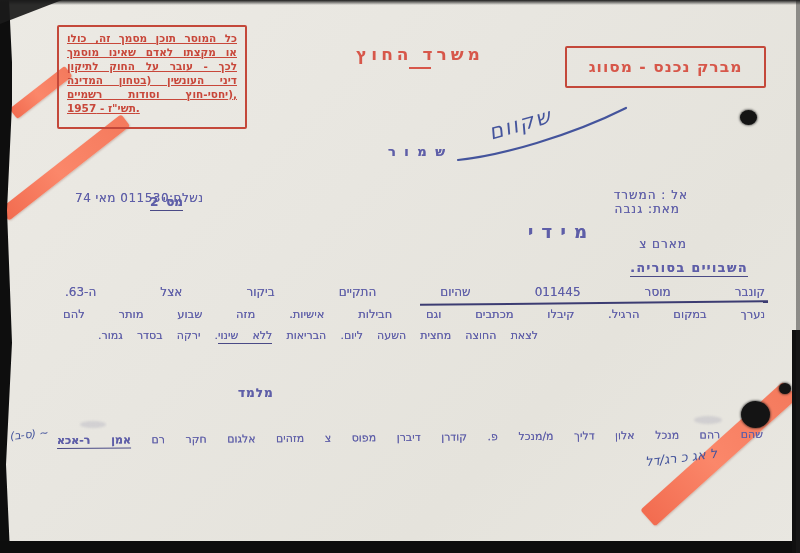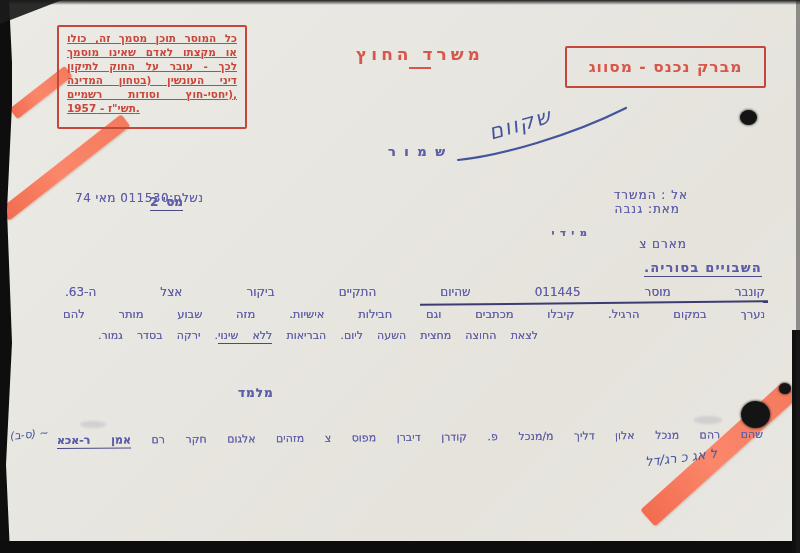--- a/index.html
+++ b/index.html
@@ -97,24 +97,24 @@
     <svg width="205" height="78" style="position:absolute;left:0;top:0;">
       <path d="M 28 62 C 70 58, 140 38, 196 10" stroke="#44549c" stroke-width="2.2" fill="none" stroke-linecap="round"></path>
     </svg>
   </div>
 
   <div class="abs tw bold u2" style="left:150px;top:168px;font-size:12px;margin-top:27px;">מס' 2</div>
   <div class="abs tw" style="left:75px;top:191px;font-size:12px;letter-spacing:.5px;">נשלח:011530 מאי 74</div>
 
   <div class="abs tw" style="right:112px;top:188px;font-size:12px;letter-spacing:1px;">אל : המשרד</div>
   <div class="abs tw" style="right:120px;top:202px;font-size:12px;letter-spacing:1px;">מאת: גנבה</div>
-  <div class="abs tw bold" style="right:212px;top:221px;font-size:10px;letter-spacing:1px;margin-top:6px;">מ י ד י</div>
+  <div class="abs tw bold" style="right:212px;top:221px;font-size:18px;letter-spacing:1px;">מ י ד י</div>
   <div class="abs tw" style="right:113px;top:237px;font-size:12px;letter-spacing:1px;">מארם צ</div>
 
-  <div class="abs tw bold u2" style="right:38px;top:260px;font-size:12.5px;letter-spacing:1.5px;">השבויים בסוריה.</div>
+  <div class="abs tw bold u2" style="right:52px;top:260px;font-size:12.5px;letter-spacing:1.5px;">השבויים בסוריה.</div>
 
   <div class="abs twj" style="right:35px;top:285px;width:700px;font-size:12px;">קונבר מוסר 011445 שהיום התקיים ביקור אצל ה-63.</div>
   <div class="abs" style="left:420px;top:302px;width:348px;height:2.4px;background:#3c3c72;transform:rotate(-0.6deg);"></div>
 
   <div class="abs twj" style="right:35px;top:307px;width:702px;font-size:11.5px;">נערך במקום הרגיל. קיבלו מכתבים וגם חבילות אישיות. מזה שבוע מותר להם</div>
 
   <div class="abs twj" style="right:262px;top:329px;width:440px;font-size:11px;"><span>לצאת החוצה מחצית השעה ליום. הבריאות </span><span class="u2">ללא שינוי</span><span>. ירקה בסדר גמור.</span></div>
 
   <div class="abs tw bold" style="left:238px;top:386px;font-size:12px;letter-spacing:1px;">מלמד</div>
 

